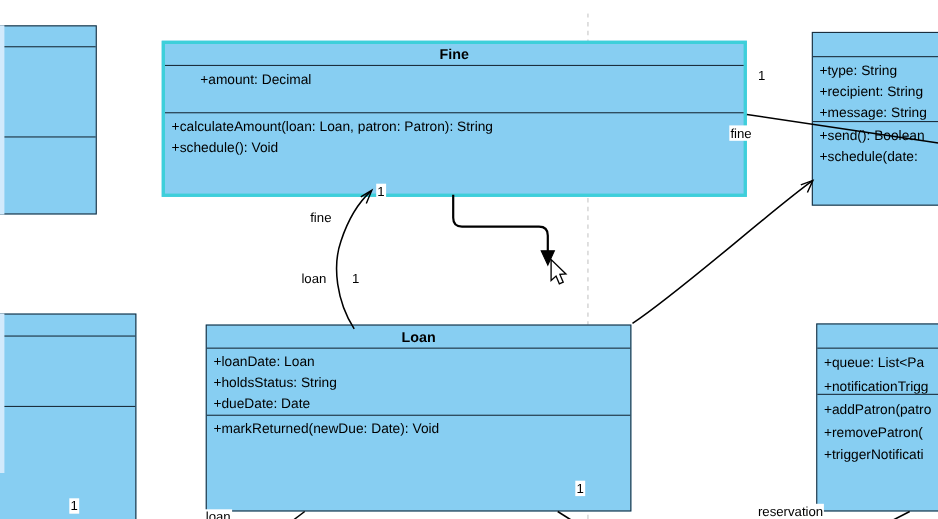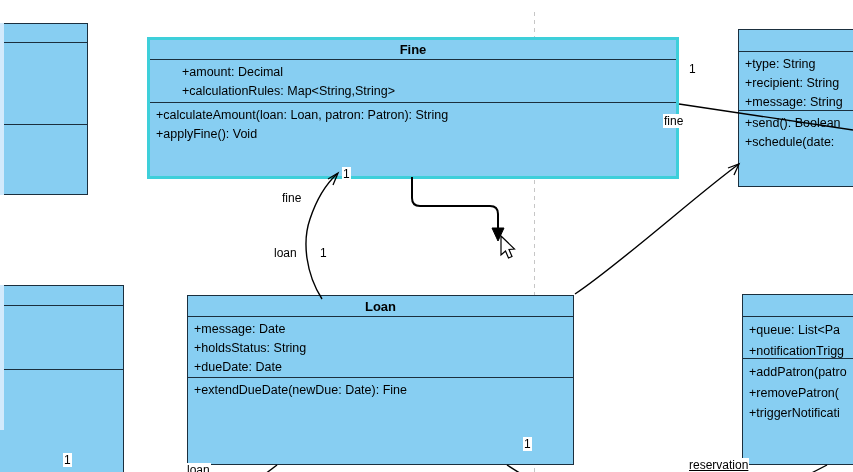--- a/index.html
+++ b/index.html
@@ -46,50 +46,49 @@
     <div class="uml-box" style="left:-61px;top:273px;width:185px;height:190px;">
       <div class="uml-title" style="height:20px;"></div>
       <div class="uml-attrs" style="height:64px;"></div>
       <div class="uml-methods"></div>
     </div>
 
     <div class="uml-box selected" style="left:147px;top:25px;width:532px;height:142px;">
       <div class="uml-title" style="height:20px;">Fine</div>
       <div class="uml-attrs" style="height:43px;padding-left:32px;">
         <div class="member">+amount: Decimal</div>
-        <div class="member">+calculationRules: Map&lt;String,String&gt;</div>
       </div>
       <div class="uml-methods">
         <div class="member">+calculateAmount(loan: Loan, patron: Patron): String</div>
-        <div class="member">+applyFine(): Void</div>
+        <div class="member">+schedule(): Void</div>
       </div>
     </div>
 
     <div class="uml-box" style="left:738px;top:17px;width:130px;height:158px;">
       <div class="uml-title" style="height:22px;"></div>
       <div class="uml-attrs" style="height:59px;">
         <div class="member">+type: String</div>
         <div class="member">+recipient: String</div>
         <div class="member">+message: String</div>
       </div>
       <div class="uml-methods">
         <div class="member">+send(): Boolean</div>
         <div class="member">+schedule(date:</div>
       </div>
     </div>
 
     <div class="uml-box" style="left:187px;top:283px;width:387px;height:170px;">
       <div class="uml-title" style="height:21px;">Loan</div>
       <div class="uml-attrs" style="height:61px;">
-        <div class="member">+message: Date</div>
+        <div class="member">+loanDate: Loan</div>
         <div class="member">+holdsStatus: String</div>
         <div class="member">+dueDate: Date</div>
       </div>
       <div class="uml-methods">
-        <div class="member">+extendDueDate(newDue: Date): Fine</div>
+        <div class="member">+markReturned(newDue: Date): Void</div>
       </div>
     </div>
 
     <div class="uml-box resv" style="left:742px;top:282px;width:130px;height:171px;">
       <div class="uml-title" style="height:22px;"></div>
       <div class="uml-attrs" style="height:42px;">
         <div class="member">+queue: List&lt;Pa</div>
         <div class="member">+notificationTrigg</div>
       </div>
       <div class="uml-methods">
@@ -126,20 +125,20 @@
     <div class="edge-label nobg" style="left:281px;top:179px;">fine</div>
     <div class="edge-label nobg" style="left:273px;top:234px;">loan</div>
     <div class="edge-label nobg" style="left:319px;top:234px;">1</div>
     <div class="edge-label" style="left:342px;top:155px;">1</div>
     <div class="edge-label nobg" style="left:688px;top:50px;">1</div>
     <div class="edge-label" style="left:663px;top:102px;">fine</div>
     <div class="edge-label" style="left:186px;top:451px;">loan</div>
     <div class="edge-label" style="left:523px;top:425px;">1</div>
     <div class="edge-label" style="left:480px;top:463px;">loan</div>
     <div class="edge-label" style="left:63px;top:441px;">1</div>
-    <div class="edge-label" style="left:688px;top:446px;text-decoration:underline;">reservation</div>
+    <div class="edge-label" style="left:688px;top:446px;">reservation</div>
   </div>
 
   <svg class="layer z5" width="853" height="472">
     <polygon points="501,224 501,243 505.5,239 508.5,246 512,244.5 509,237.5 514.5,237" fill="#ffffff" stroke="#000000" stroke-width="1.2"></polygon>
   </svg>
 
 </div>
 
 </body></html>

